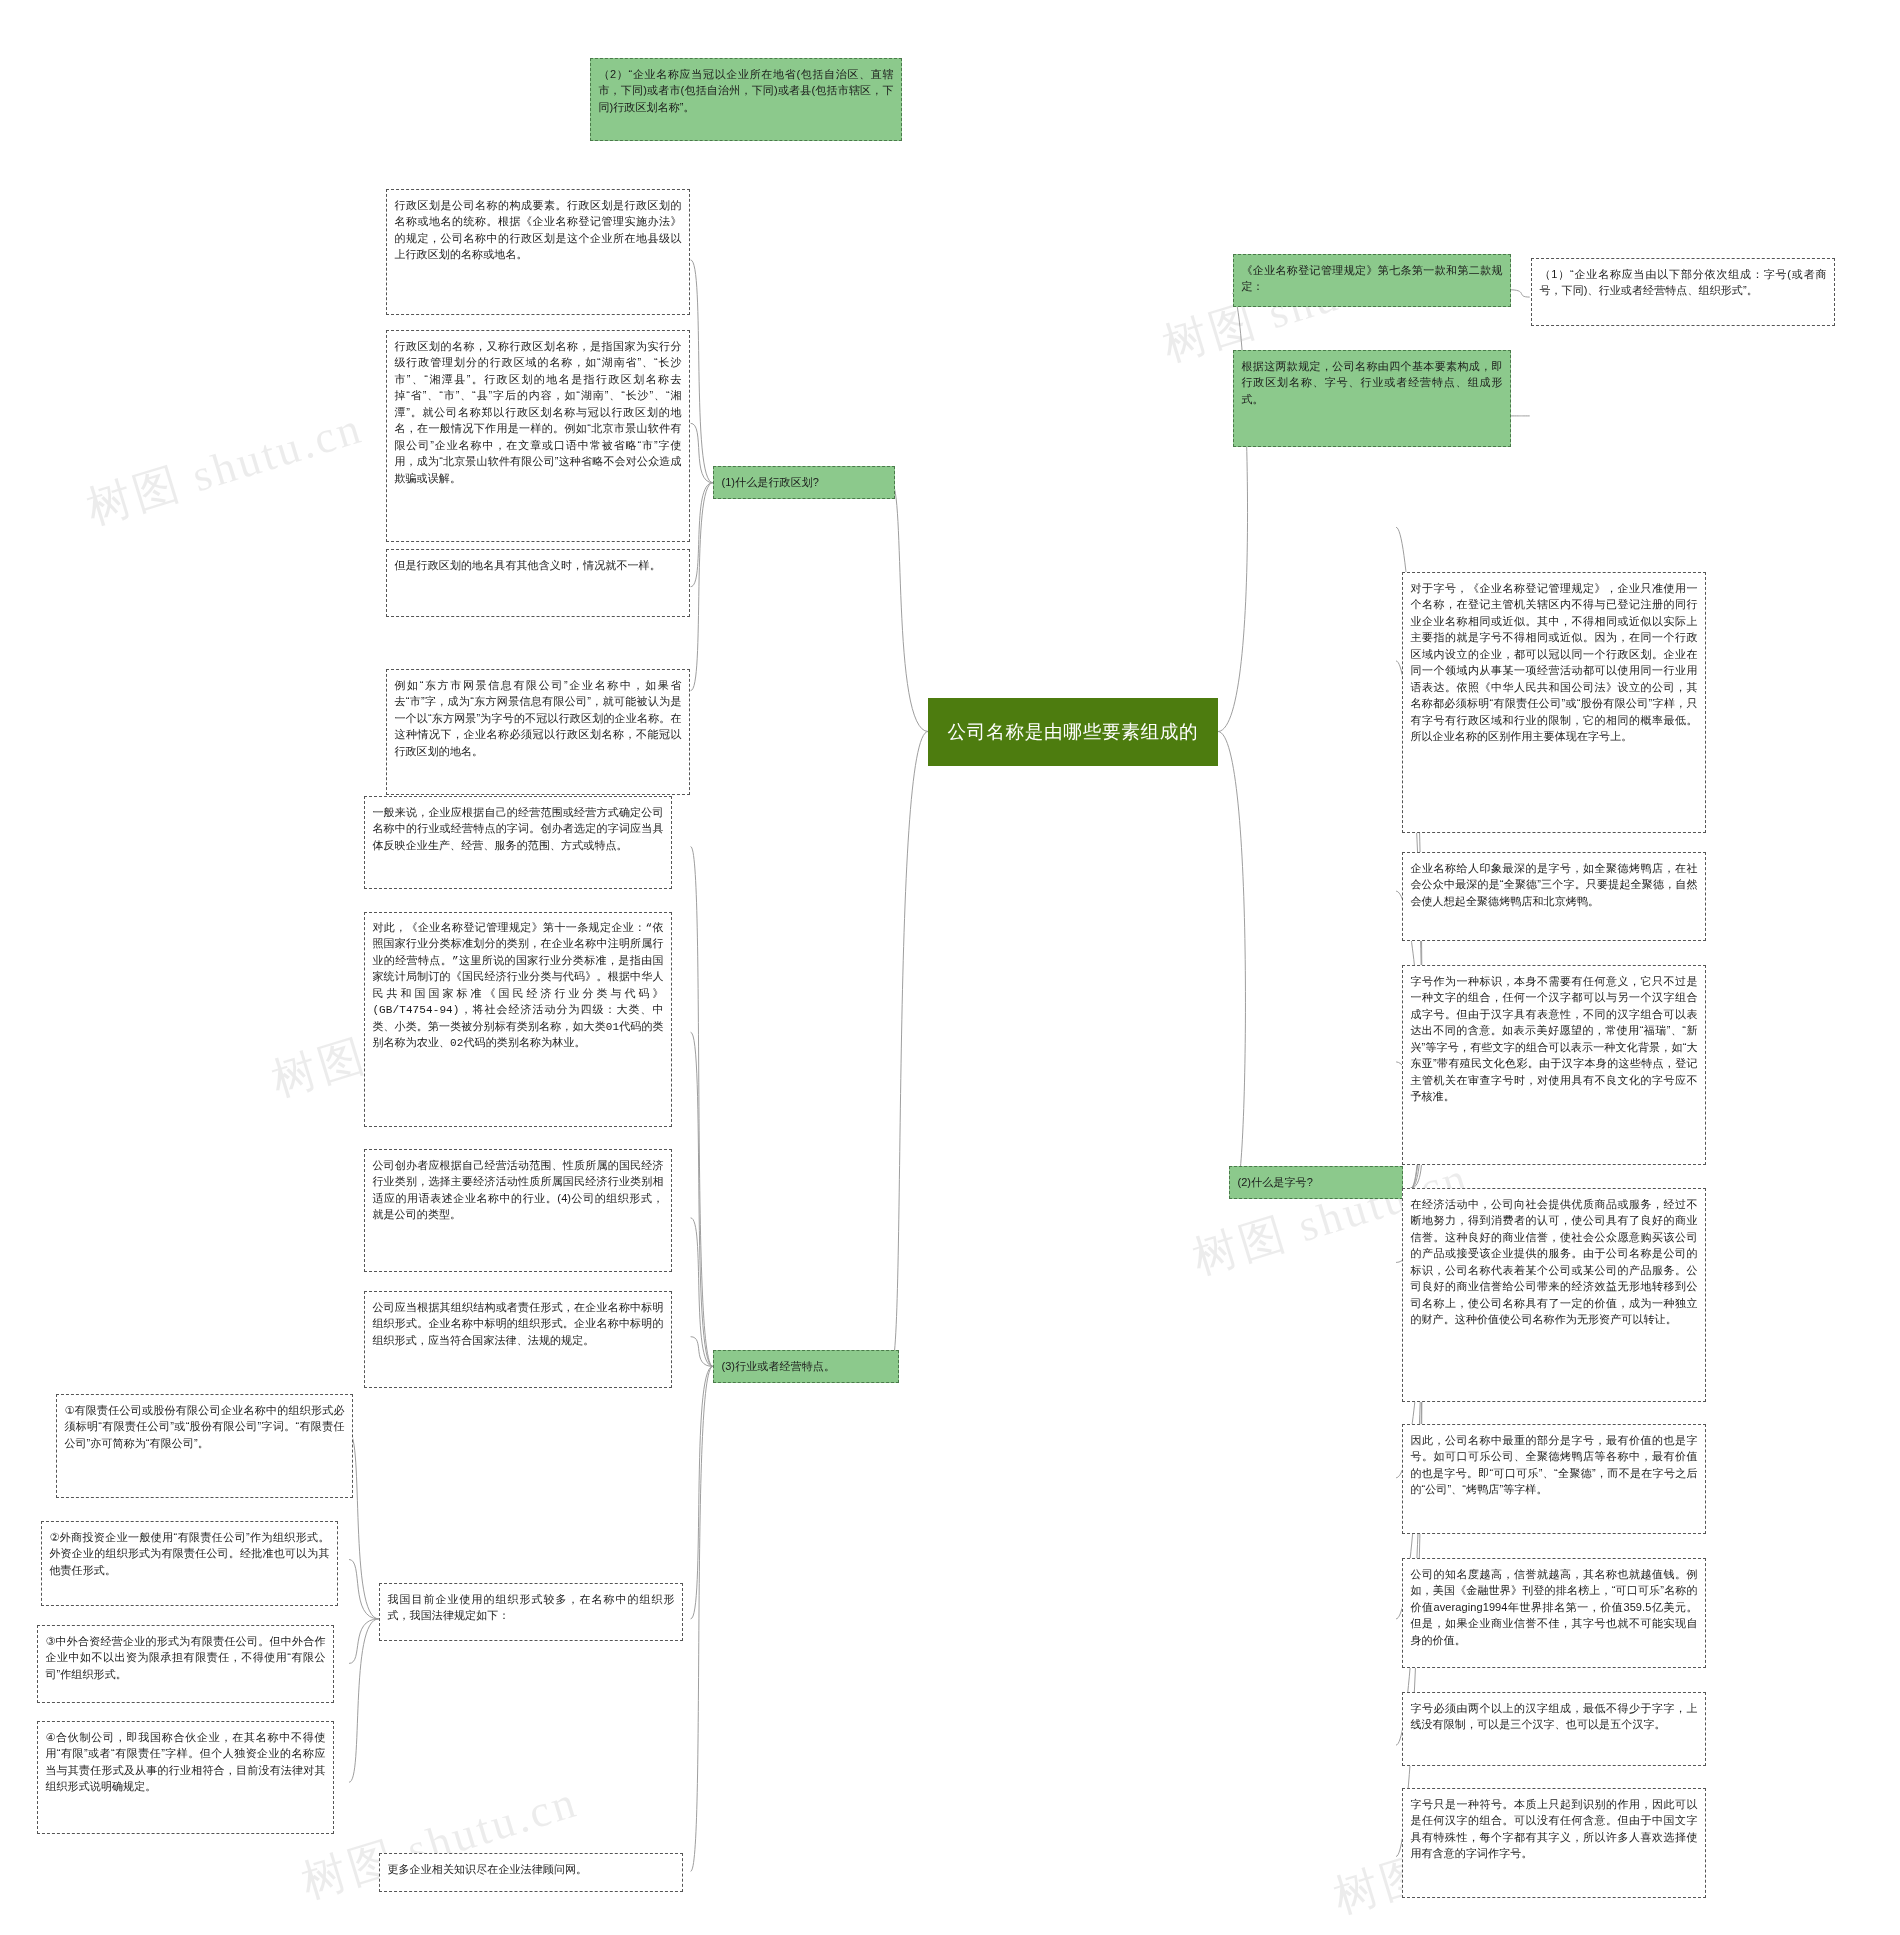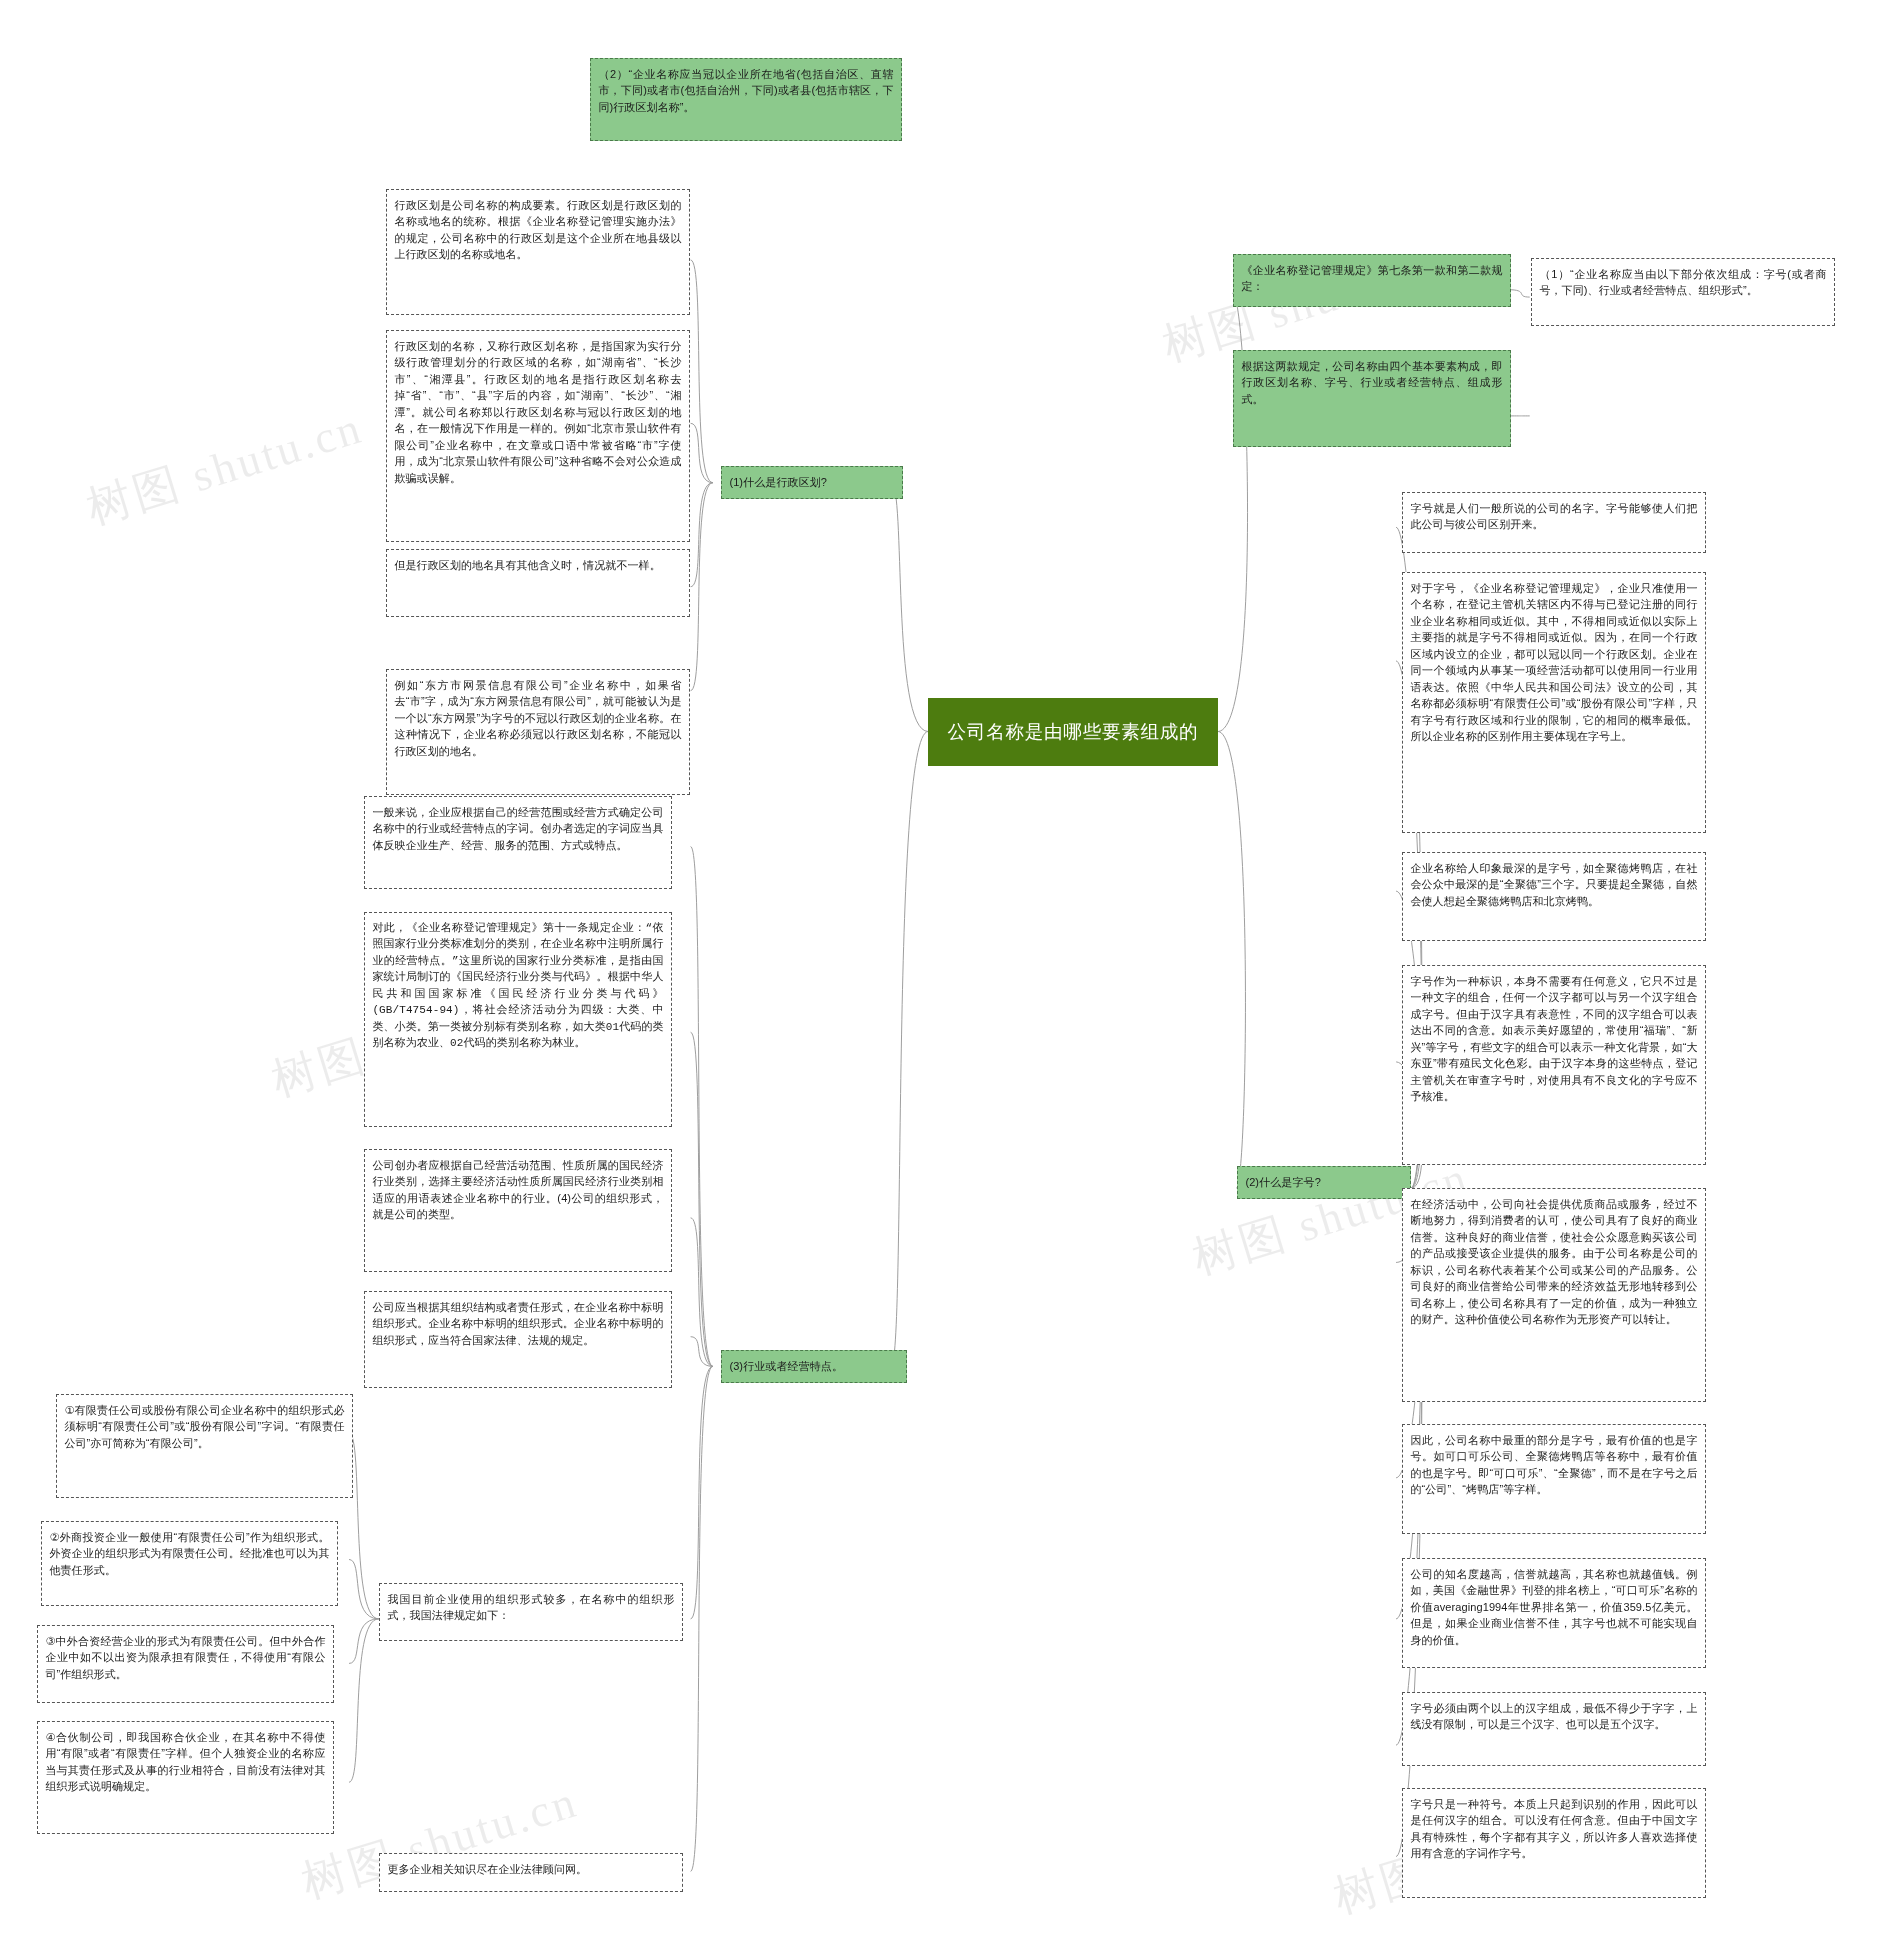--- a/index.html
+++ b/index.html
@@ -55,21 +55,20 @@
     text-align: center;
     line-height: 1.45;
     letter-spacing: 0.7px;
     padding: 7.4px 10.4px;
   }
   .node.label {
     text-align: left;
     white-space: nowrap;
     display: flex;
     align-items: center;
-    margin-left: 8px;
   }
   svg.links {
     position: absolute;
     inset: 0;
     width: 1901px;
     height: 1936px;
     pointer-events: none;
   }
   svg.links path {
     fill: none;
@@ -155,21 +154,20 @@
   <div class="node" style="left:37px; top:1721px; width:297px; height:113px;">④合伙制公司，即我国称合伙企业，在其名称中不得使用“有限”或者“有限责任”字样。但个人独资企业的名称应当与其责任形式及从事的行业相符合，目前没有法律对其组织形式说明确规定。</div>
 
   <div class="node" style="left:379px; top:1853px; width:304px; height:39px;">更多企业相关知识尽在企业法律顾问网。</div>
 
   <div class="node green" style="left:1233px; top:254px; width:278px; height:53px;">《企业名称登记管理规定》第七条第一款和第二款规定：</div>
   <div class="node" style="left:1531px; top:258px; width:304px; height:68px;">（1）“企业名称应当由以下部分依次组成：字号(或者商号，下同)、行业或者经营特点、组织形式”。</div>
   <div class="node green" style="left:1233px; top:350px; width:278px; height:97px;">根据这两款规定，公司名称由四个基本要素构成，即行政区划名称、字号、行业或者经营特点、组成形式。</div>
 
   <div class="node green label" style="left:1229px; top:1166px; width:174px; height:33px;">(2)什么是字号?</div>
 
-  <div class="node" style="left:1402px; top:492px; width:304px; height:61px;">字号就是人们一般所说的公司的名字。字号能够使人们把此公司与彼公司区别开来。</div>
   <div class="node" style="left:1402px; top:572px; width:304px; height:261px;">对于字号，《企业名称登记管理规定》，企业只准使用一个名称，在登记主管机关辖区内不得与已登记注册的同行业企业名称相同或近似。其中，不得相同或近似以实际上主要指的就是字号不得相同或近似。因为，在同一个行政区域内设立的企业，都可以冠以同一个行政区划。企业在同一个领域内从事某一项经营活动都可以使用同一行业用语表达。依照《中华人民共和国公司法》设立的公司，其名称都必须标明“有限责任公司”或“股份有限公司”字样，只有字号有行政区域和行业的限制，它的相同的概率最低。所以企业名称的区别作用主要体现在字号上。</div>
   <div class="node" style="left:1402px; top:852px; width:304px; height:89px;">企业名称给人印象最深的是字号，如全聚德烤鸭店，在社会公众中最深的是“全聚德”三个字。只要提起全聚德，自然会使人想起全聚德烤鸭店和北京烤鸭。</div>
   <div class="node" style="left:1402px; top:965px; width:304px; height:200px;">字号作为一种标识，本身不需要有任何意义，它只不过是一种文字的组合，任何一个汉字都可以与另一个汉字组合成字号。但由于汉字具有表意性，不同的汉字组合可以表达出不同的含意。如表示美好愿望的，常使用“福瑞”、“新兴”等字号，有些文字的组合可以表示一种文化背景，如“大东亚”带有殖民文化色彩。由于汉字本身的这些特点，登记主管机关在审查字号时，对使用具有不良文化的字号应不予核准。</div>
   <div class="node" style="left:1402px; top:1188px; width:304px; height:214px;">在经济活动中，公司向社会提供优质商品或服务，经过不断地努力，得到消费者的认可，使公司具有了良好的商业信誉。这种良好的商业信誉，使社会公众愿意购买该公司的产品或接受该企业提供的服务。由于公司名称是公司的标识，公司名称代表着某个公司或某公司的产品服务。公司良好的商业信誉给公司带来的经济效益无形地转移到公司名称上，使公司名称具有了一定的价值，成为一种独立的财产。这种价值使公司名称作为无形资产可以转让。</div>
   <div class="node" style="left:1402px; top:1424px; width:304px; height:110px;">因此，公司名称中最重的部分是字号，最有价值的也是字号。如可口可乐公司、全聚德烤鸭店等各称中，最有价值的也是字号。即“可口可乐”、“全聚德”，而不是在字号之后的“公司”、“烤鸭店”等字样。</div>
   <div class="node" style="left:1402px; top:1558px; width:304px; height:110px;">公司的知名度越高，信誉就越高，其名称也就越值钱。例如，美国《金融世界》刊登的排名榜上，“可口可乐”名称的价值averaging1994年世界排名第一，价值359.5亿美元。但是，如果企业商业信誉不佳，其字号也就不可能实现自身的价值。</div>
   <div class="node" style="left:1402px; top:1692px; width:304px; height:74px;">字号必须由两个以上的汉字组成，最低不得少于字字，上线没有限制，可以是三个汉字、也可以是五个汉字。</div>
   <div class="node" style="left:1402px; top:1788px; width:304px; height:110px;">字号只是一种符号。本质上只起到识别的作用，因此可以是任何汉字的组合。可以没有任何含意。但由于中国文字具有特殊性，每个字都有其字义，所以许多人喜欢选择使用有含意的字词作字号。</div>
 
 </div>

